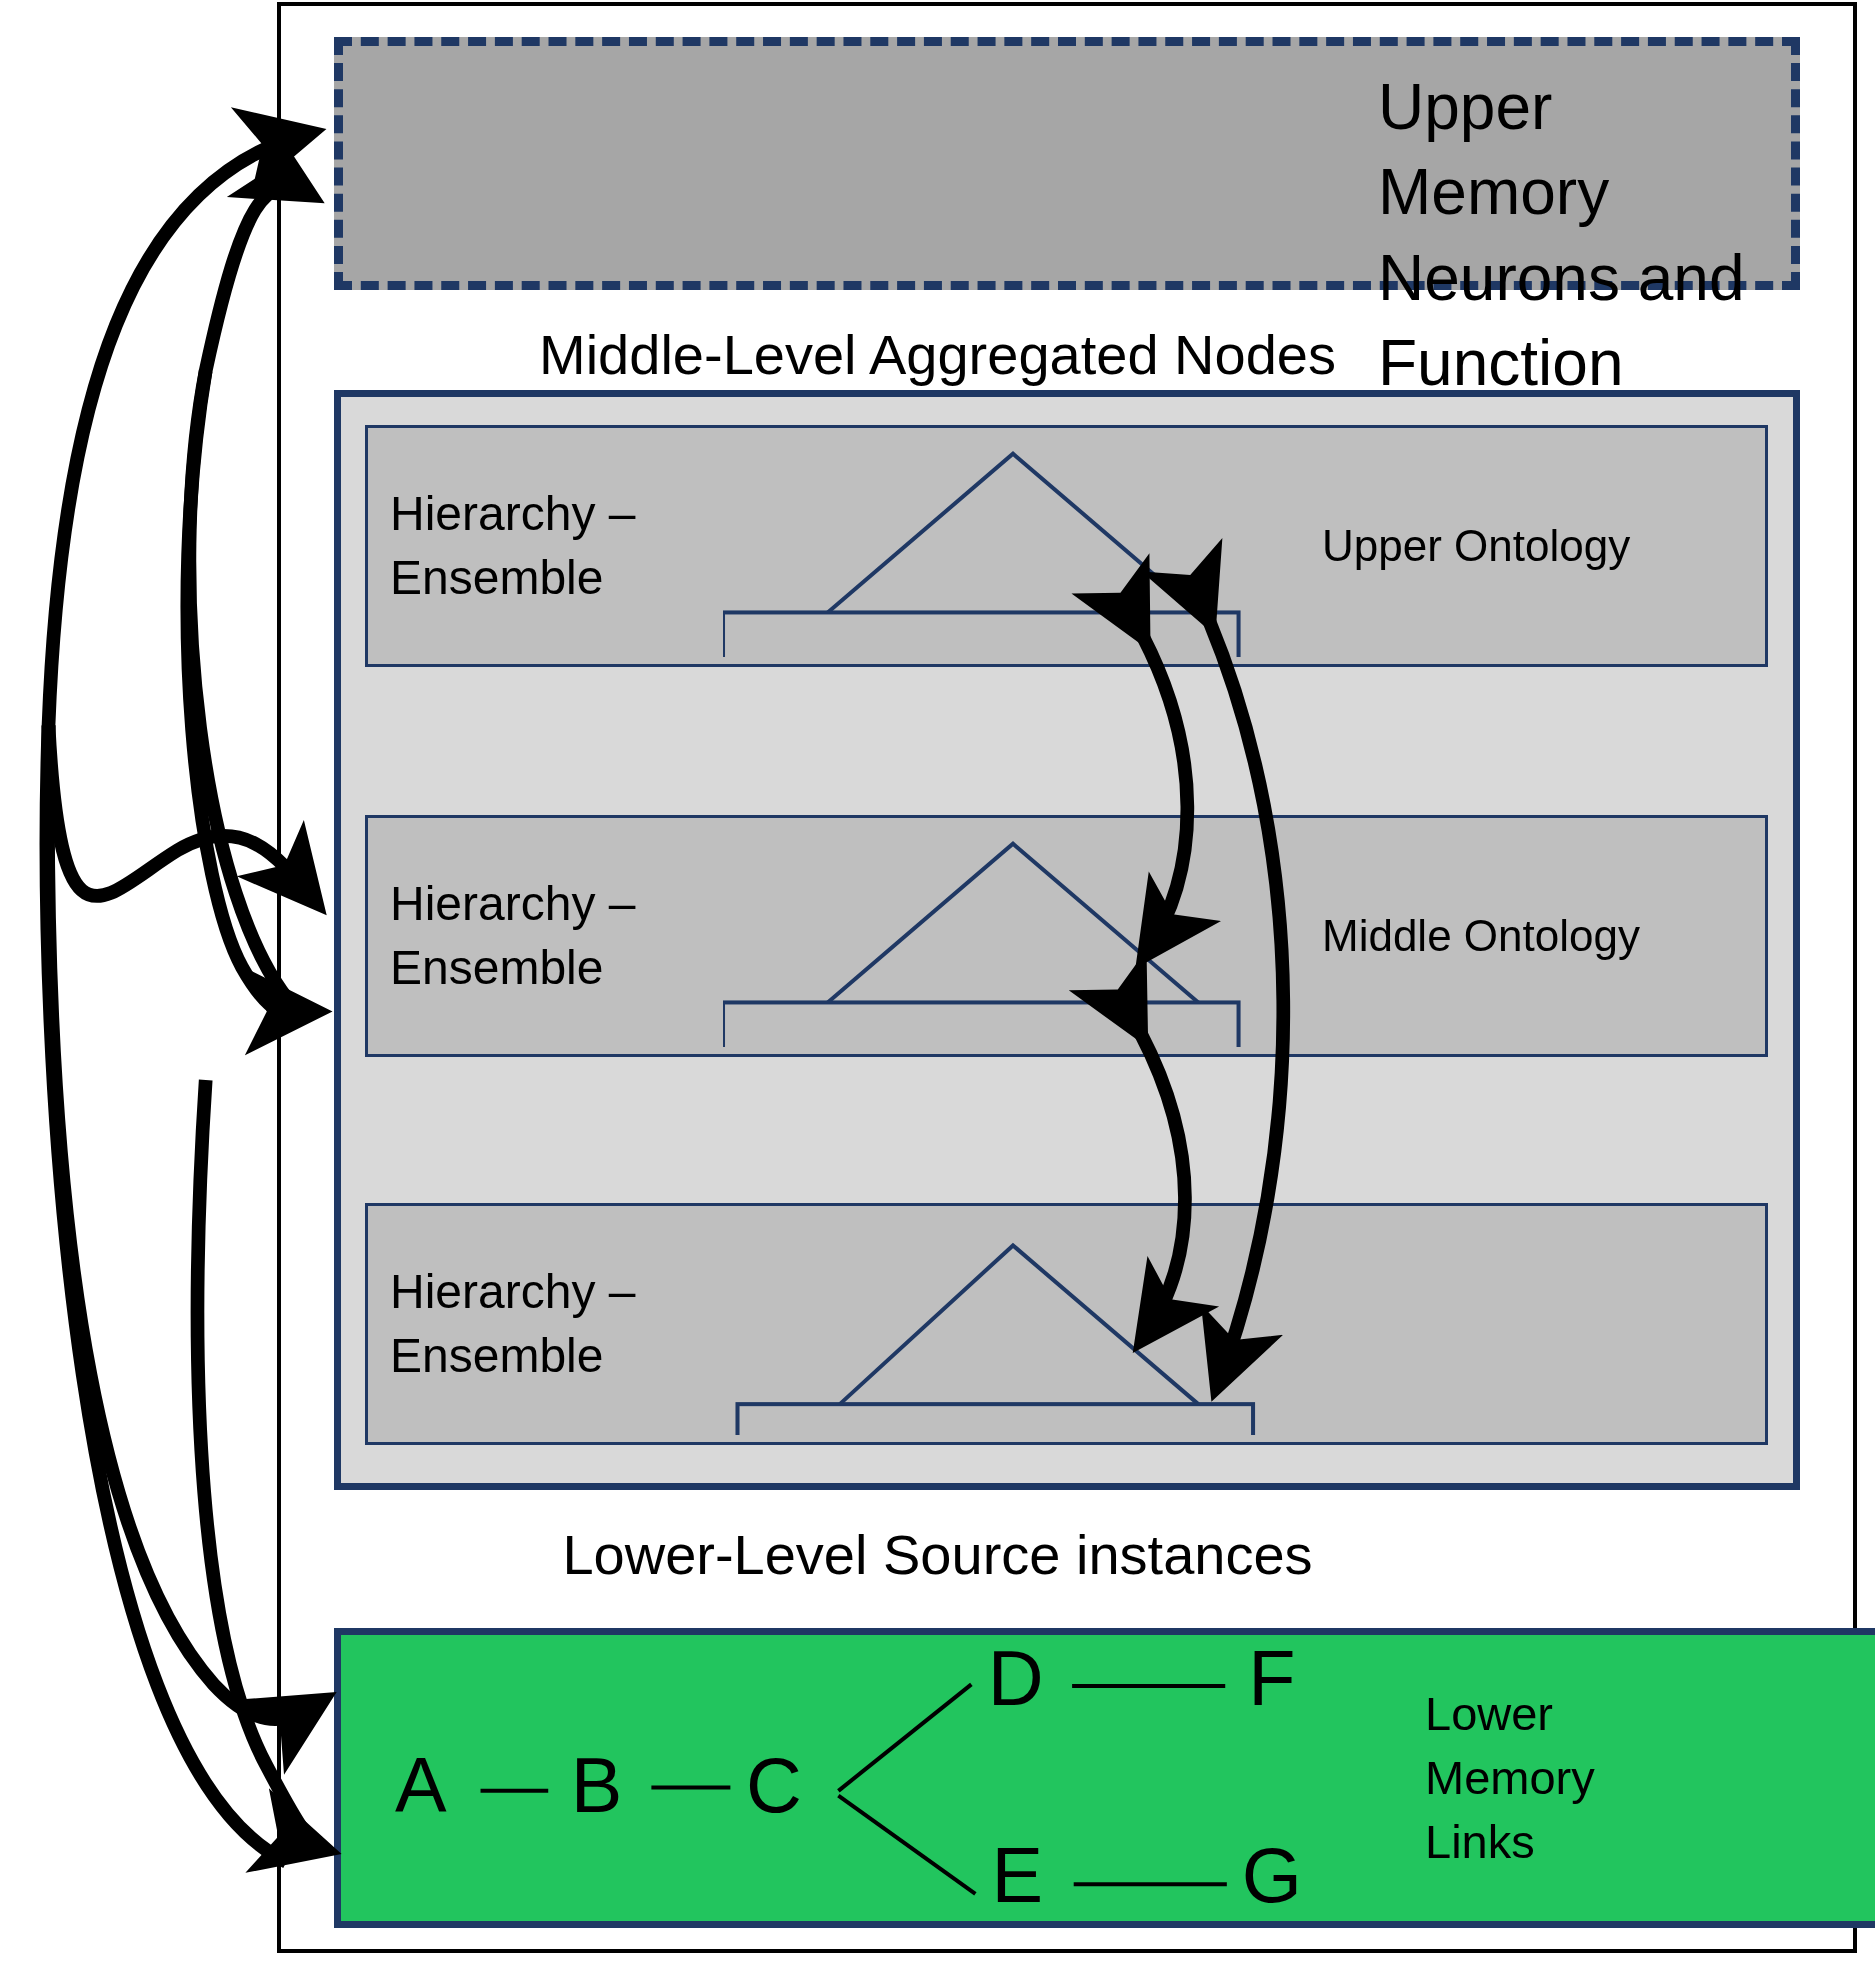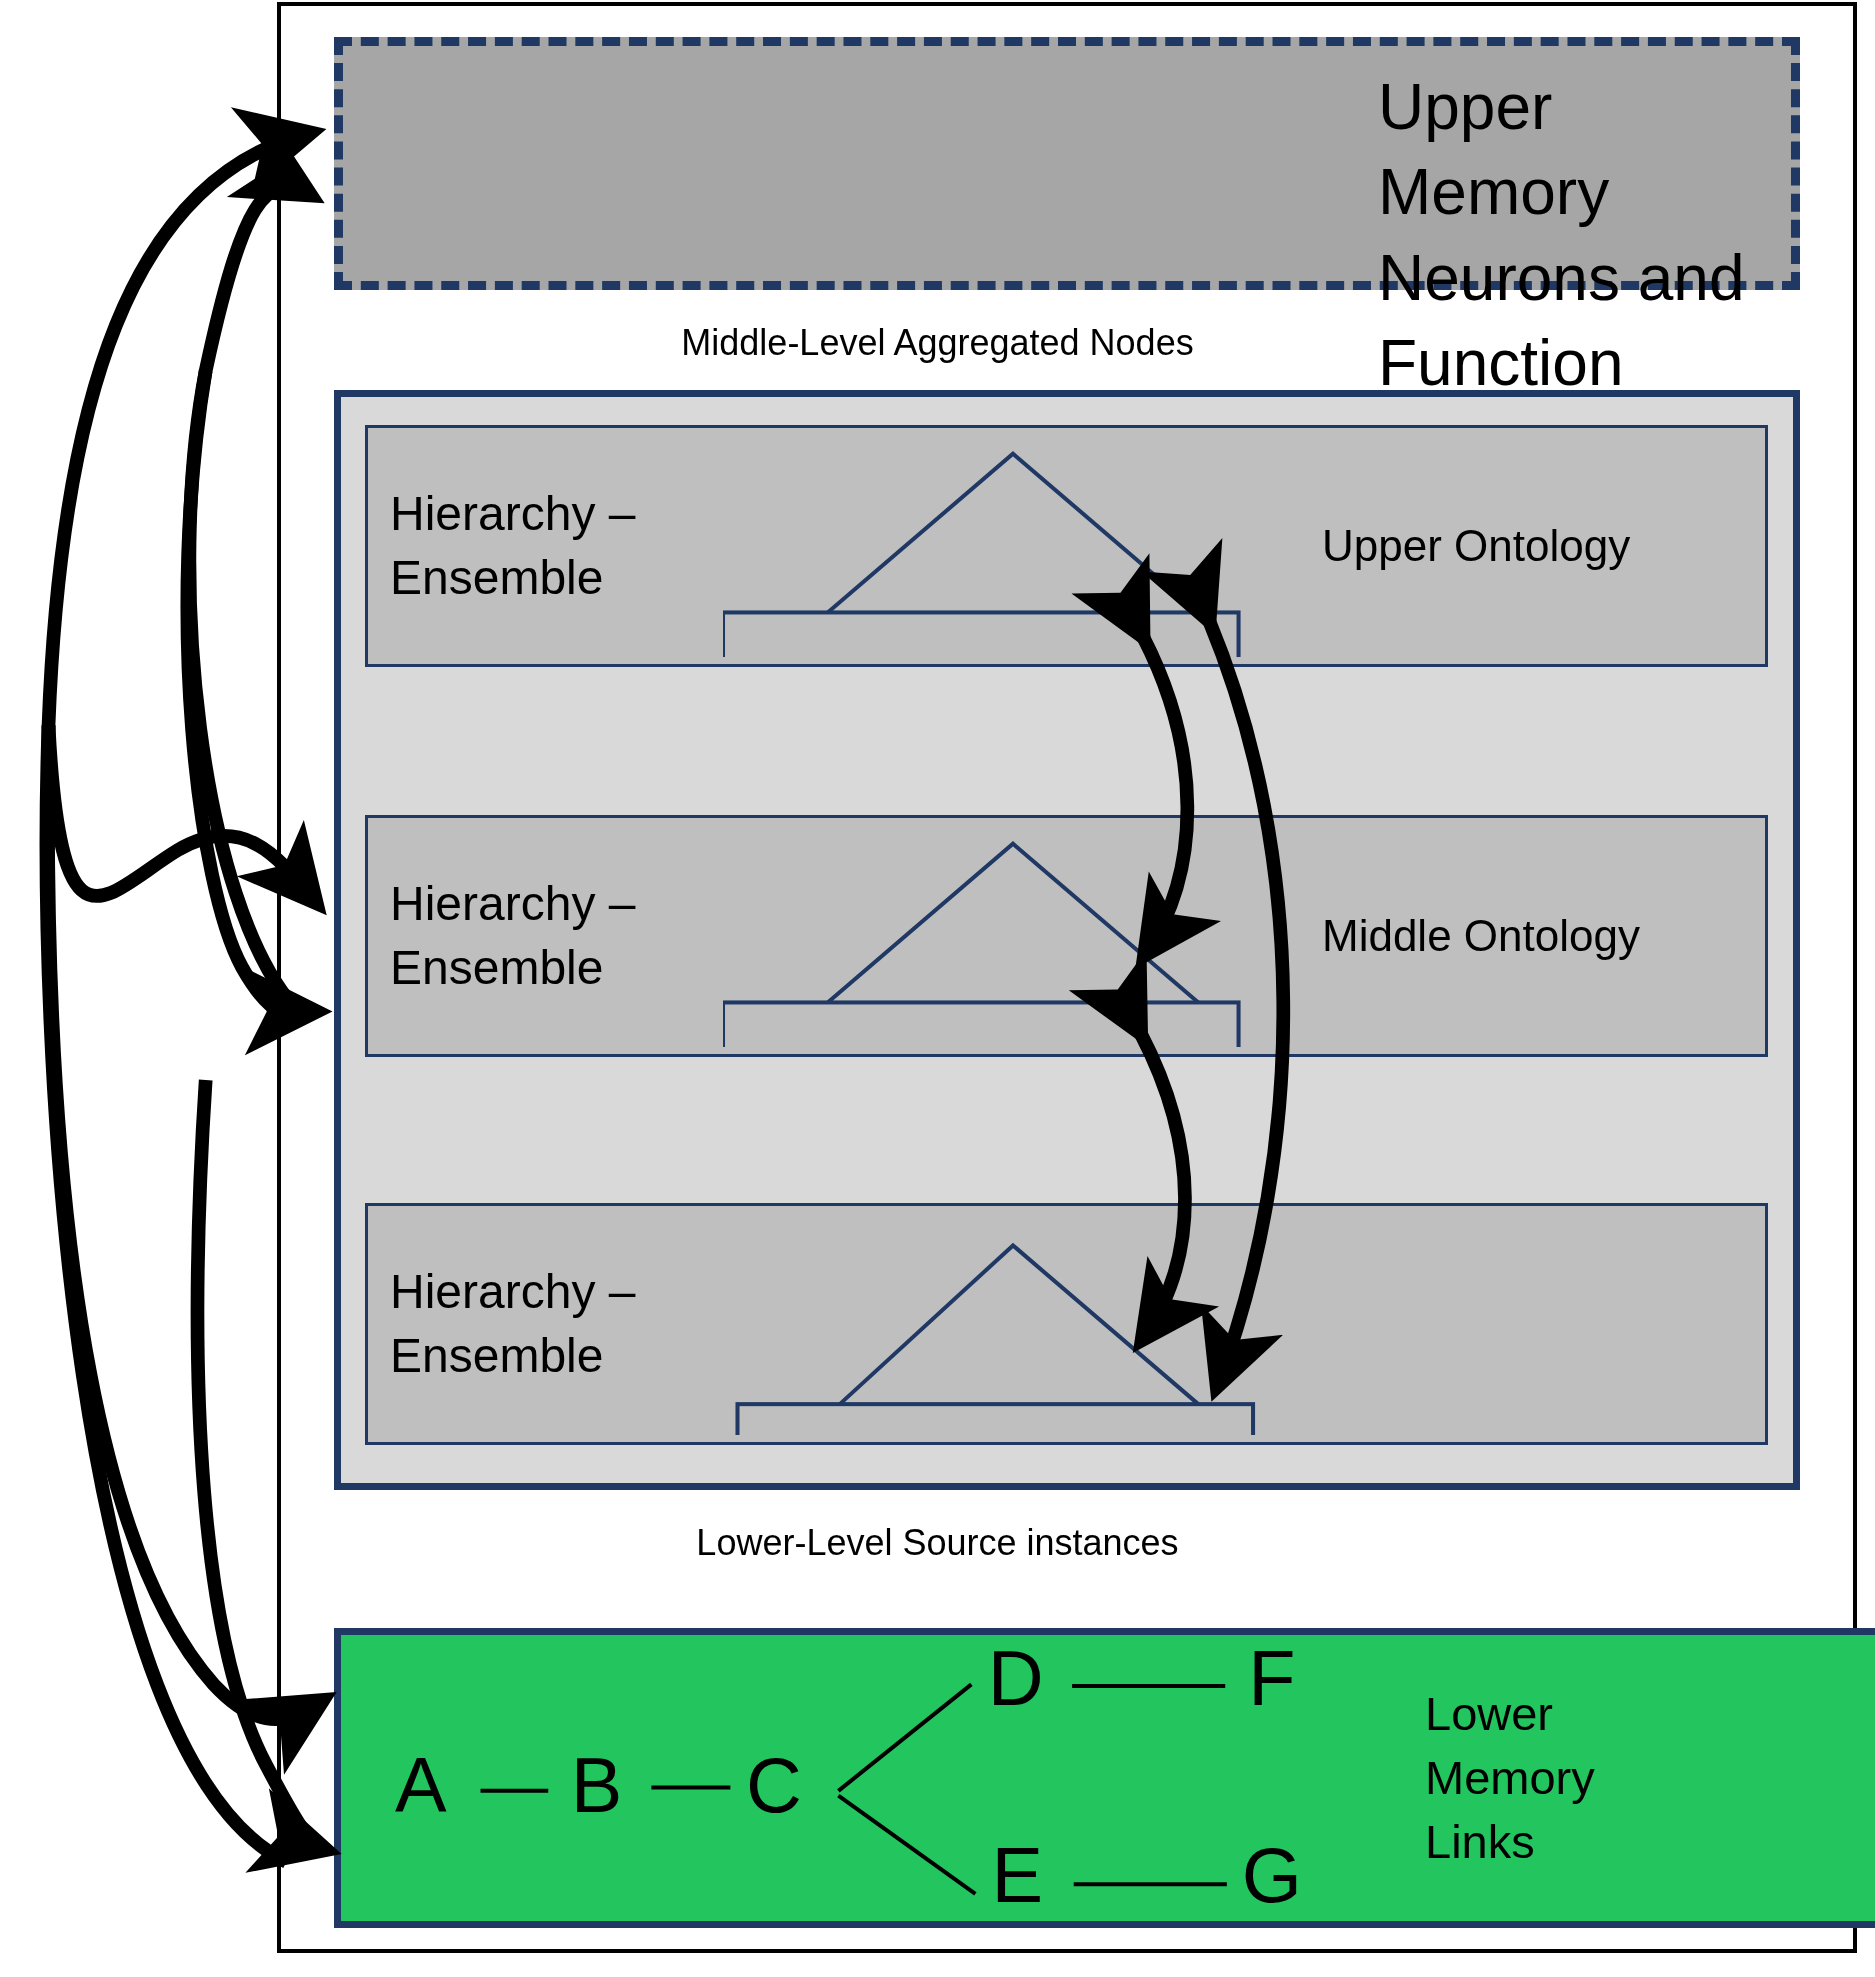--- a/index.html
+++ b/index.html
@@ -52,21 +52,21 @@
     text-align: left;
     font-size: 64px;
     line-height: 1.33;
     color: #000000;
     white-space: normal;
   }
 
   
   .section-caption {
     position: absolute;
-    font-size: 36px;
+    font-size: 56px;
     color: #000000;
     white-space: nowrap;
   }
   .caption-middle { left: 50%; top: 322px; transform: translateX(-50%); }
   .caption-lower  { left: 50%; top: 1522px; transform: translateX(-50%); }
 
   
   .middle-container {
     position: absolute;
     left: 334px;

